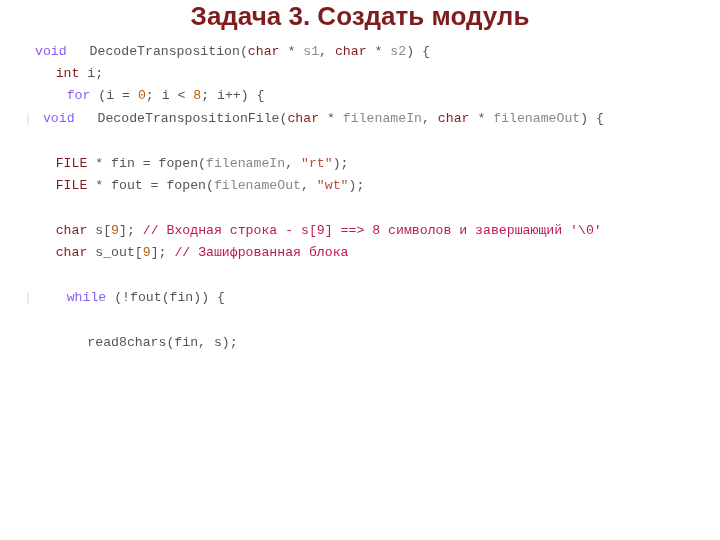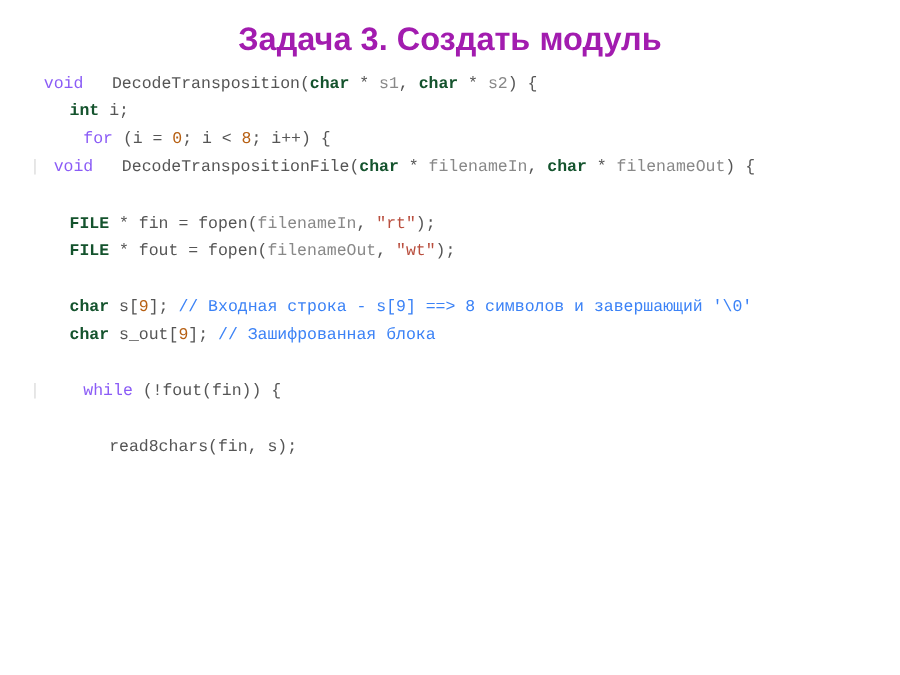--- a/index.html
+++ b/index.html
@@ -13,44 +13,44 @@
     overflow: hidden;
   }
   .slide {
     box-sizing: border-box;
     padding: 0 24px 0 24px;
   }
   h1.title {
     font-size: 26px;
     font-weight: 700;
     text-align: center;
-    margin: 15px 0 8px 0;
+    margin: 0 0 8px 0;
     line-height: 1.25;
-    color: #a21caf;
+    color: #7f1d1d;
   }
   p.subtitle {
     font-size: 18.5px;
     margin: 0 0 26px 0;
     line-height: 1.3;
     color: #111;
   }
   pre.code {
     font-family: Consolas, "Courier New", monospace;
     font-size: 13.2px;
     line-height: 1.7;
     white-space: pre;
     margin: 0;
     color: #555;
   }
   .kw  { color: #8b5cf6; margin-left: 11px; }   
-  .typ { color: #14532d; font-weight: bold; }   
+  .typ { color: #7f1d1d; }   
   .id  { color: #888; }      
   .num { color: #b65f12; }   
   .str { color: #b94e3e; }   
-  .cmt { color: #3b82f6; }   
+  .cmt { color: #be185d; }   
   .pun { color: #555; }      
   .fn  { color: #555; margin-left: 15px; }      
   .guide {
     color: #dcdcdc;
   }
   .block2 { margin-top: 38px; display:block;}
 </style>
 </head>
 <body>
 

